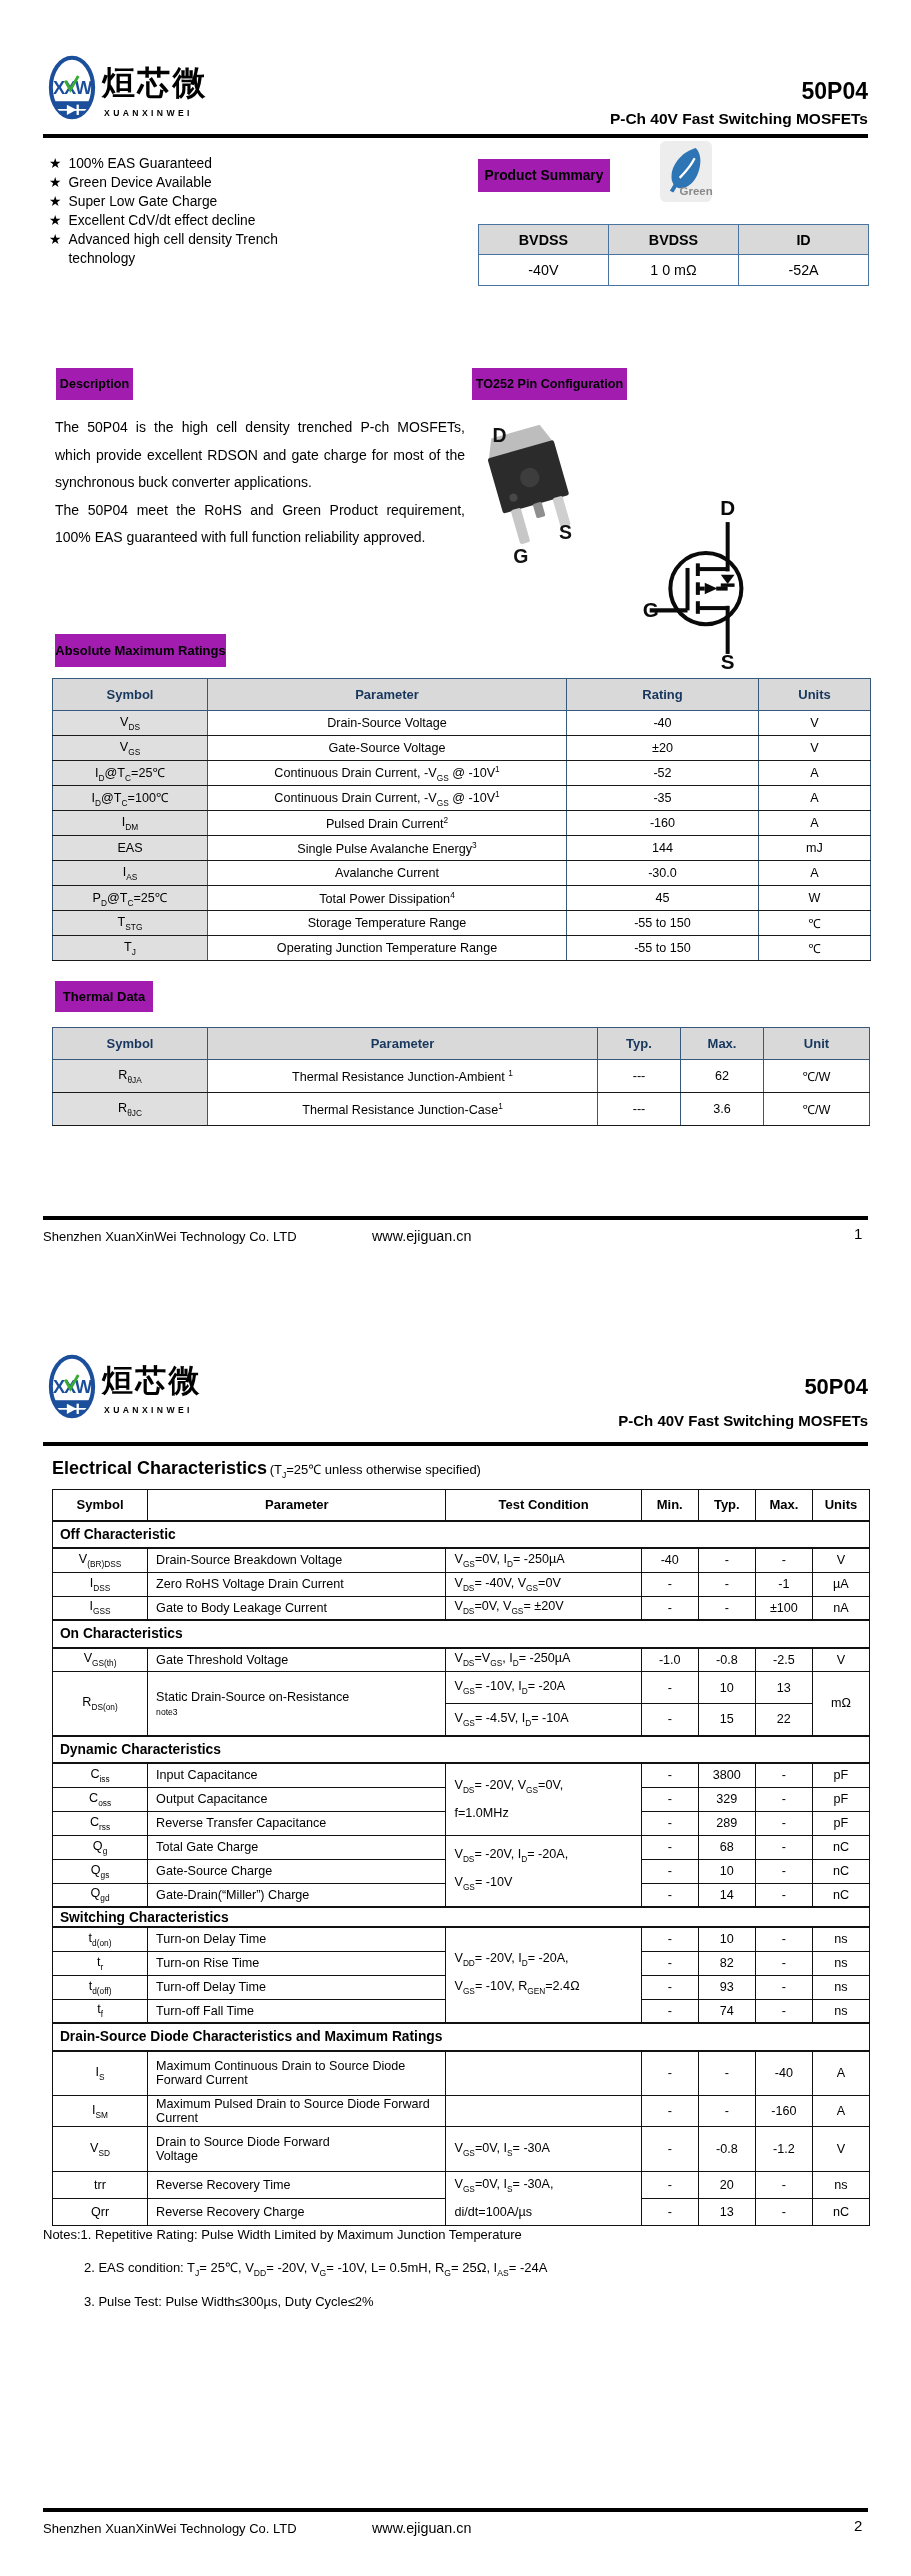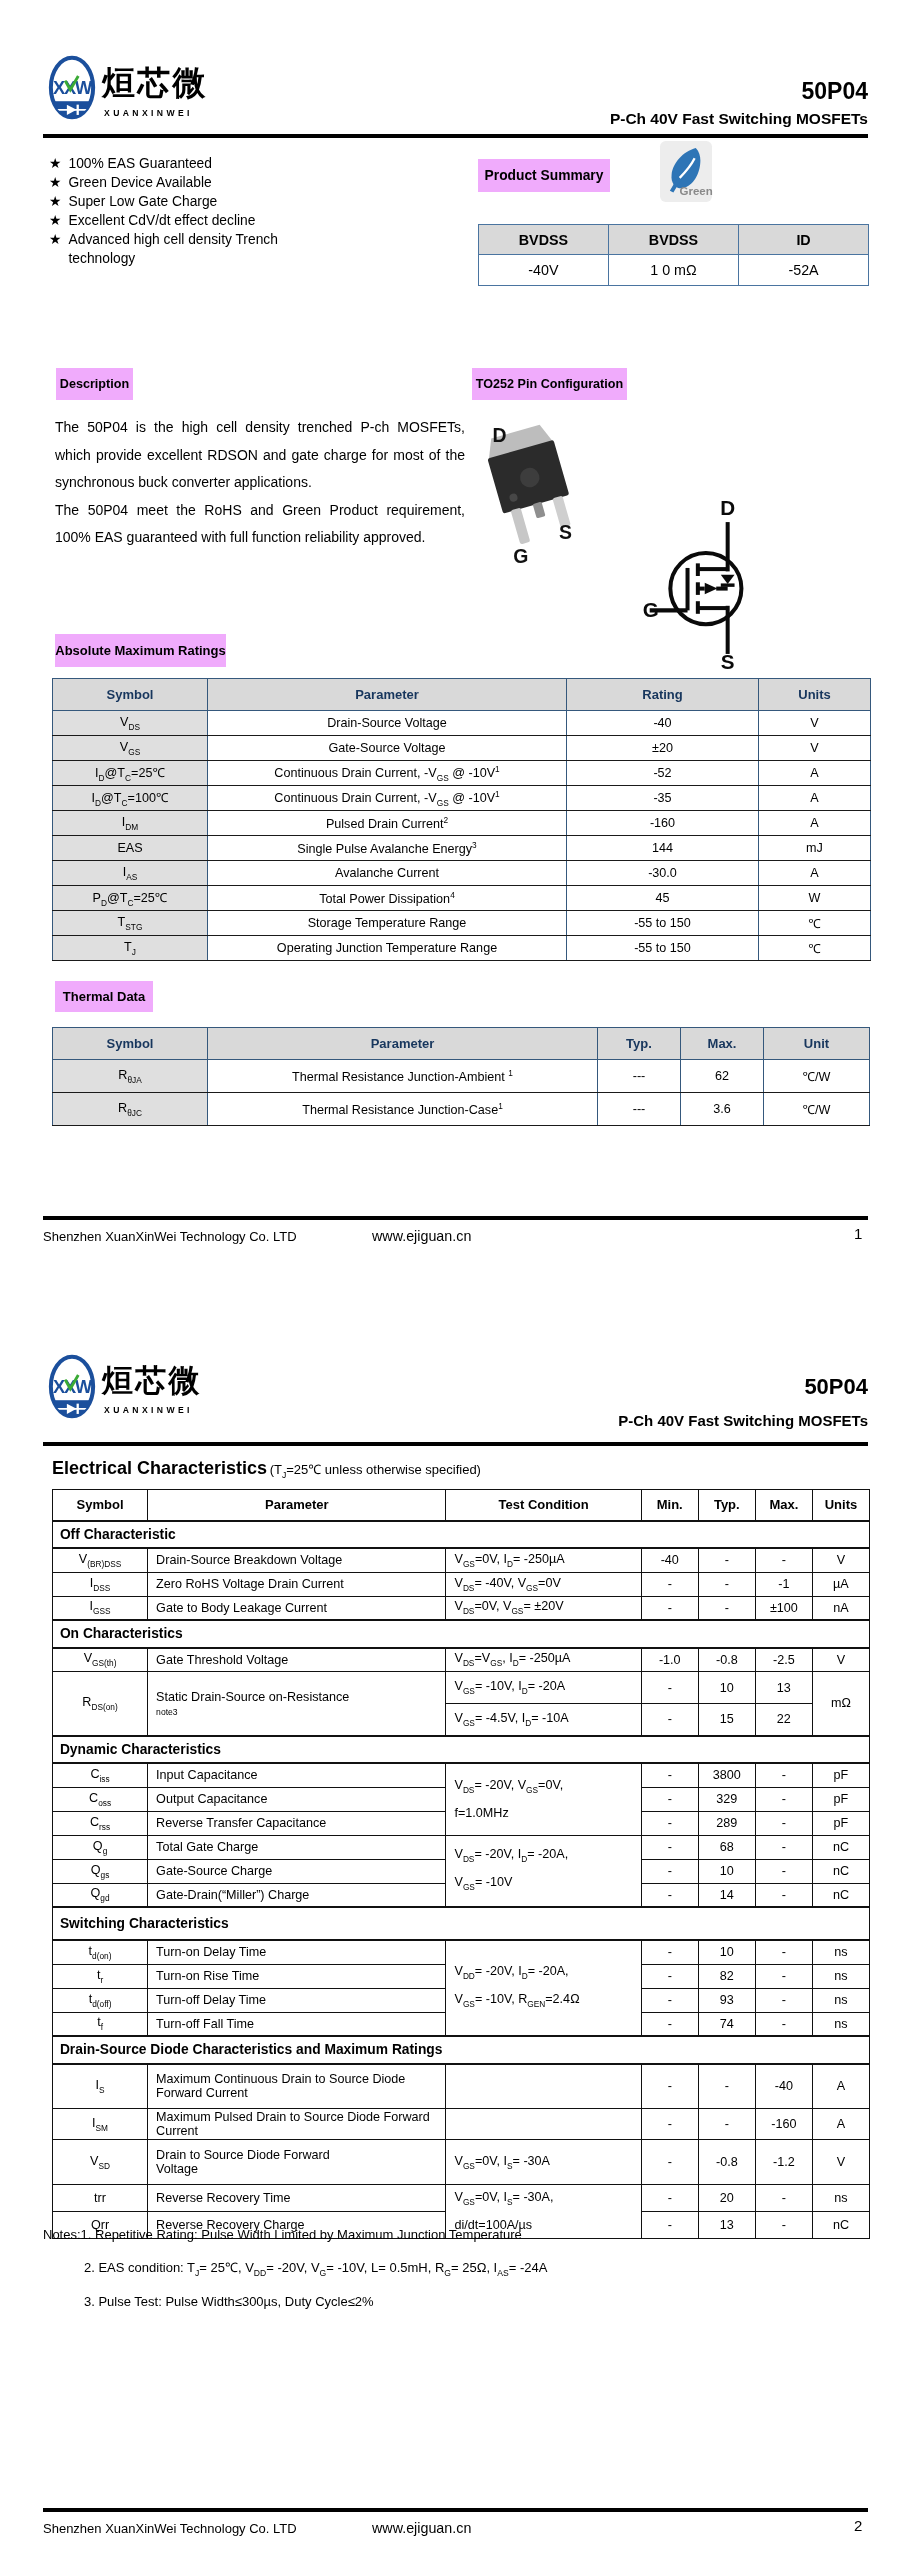--- a/index.html
+++ b/index.html
@@ -1,19 +1,19 @@
 <!DOCTYPE html>
 <html style="font-size:9.2px"><head>
 <meta charset="utf-8">
 <style>
   html,body{margin:0;padding:0;background:#ffffff;}
   body{width:911px;font-family:"Liberation Sans", sans-serif;color:#000;}
   .page{position:relative;width:911px;height:1288px;background:#fff;overflow:hidden;}
   .abs{position:absolute;}
-  .badge{background:#f0abfc;color:#000;font-weight:bold;display:flex;align-items:center;justify-content:center;}
+  .badge{background:#a21caf;color:#000;font-weight:bold;display:flex;align-items:center;justify-content:center;}
   .rule{background:#000;height:4px;}
   .brand-cn{font-weight:bold;font-size:33px;letter-spacing:2.3px;color:#000;}
   .brand-en{font-weight:bold;font-size:8.6px;letter-spacing:3.4px;color:#000;}
   .part-no{font-weight:bold;font-size:23px;text-align:right;}
   .part-sub{font-weight:bold;font-size:15.5px;text-align:right;}
   .features{font-size:13.8px;line-height:19px;}
   .feature{display:flex;align-items:flex-start;margin-bottom:0px;}
   .feature .star{width:19.5px;flex:0 0 19.5px;}
   .feature .ftext{max-width:241px;}
   .desc{font-size:14px;line-height:27.5px;text-align:justify;width:410px;}
@@ -474,21 +474,21 @@
     </tr>
     <tr style="height:24px;">
       <td>Q<sub>gd</sub></td>
       <td class="l">Gate-Drain(“Miller”) Charge</td>
       <td>-</td>
       <td>14</td>
       <td>-</td>
       <td>nC</td>
     </tr>
 
-    <tr class="section" style="height:33px;">
+    <tr class="section" style="height:20px;">
           <td colspan="7">Switching Characteristics</td>
         </tr>
 
     <tr style="height:24px;">
       <td>t<sub>d(on)</sub></td>
       <td class="l">Turn-on Delay Time</td>
       <td rowspan="4" class="l tc2">
         <div>V<sub>DD</sub>= -20V, I<sub>D</sub>= -20A,</div>
         <div>V<sub>GS</sub>= -10V, R<sub>GEN</sub>=2.4Ω</div>
       </td>

